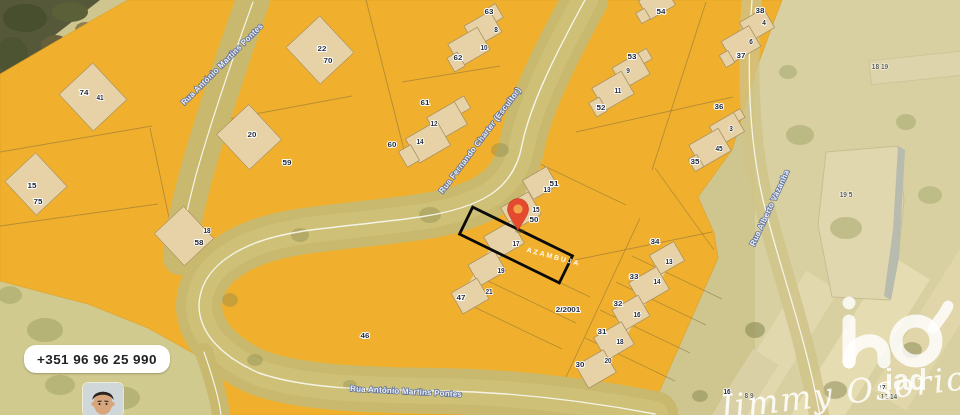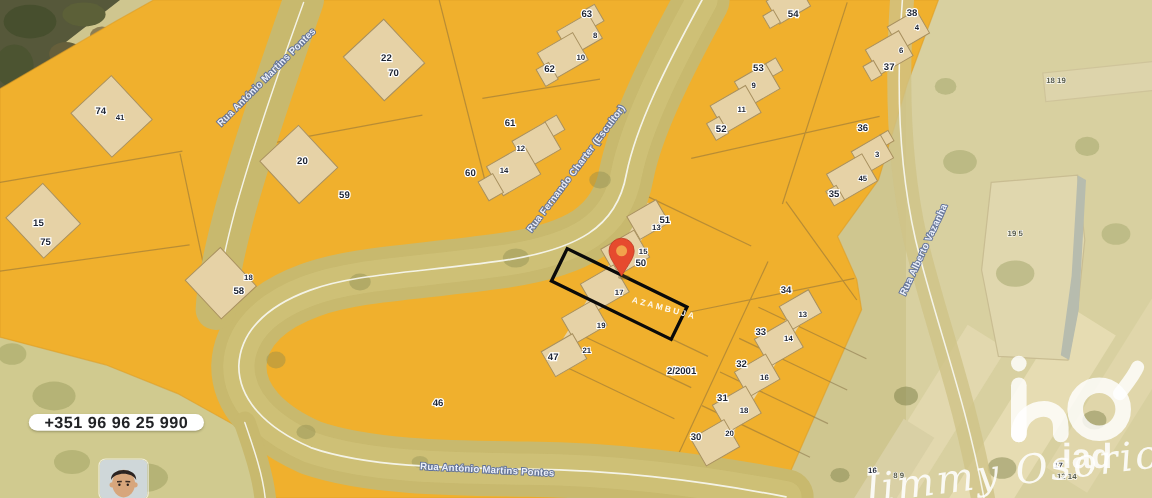--- a/index.html
+++ b/index.html
@@ -24,21 +24,21 @@
           text-anchor:middle;letter-spacing:.2px;opacity:.95}
   .azambuja{font:700 7px "Liberation Sans",sans-serif;letter-spacing:2px;
             fill:rgba(255,255,255,.92);text-anchor:middle}
   .hlrect{stroke:var(--c-highlight,#0a0a0a);fill:none;stroke-width:2.8}
   .pinbody{fill:var(--c-pin,#e64a2e);stroke:#b93722;stroke-width:.6}
   .pincenter{fill:var(--c-pin_center,#f2a24b)}
   .sig{font-family:"DejaVu Serif",serif;font-style:italic;font-size:33px;
        fill:#ffffff;opacity:.88;text-anchor:middle;letter-spacing:2px}
   .brandtxt{font:800 29px "Liberation Sans",sans-serif;fill:#ffffff;opacity:.85;text-anchor:middle}
   .brandstroke{stroke:#ffffff;stroke-opacity:.82;fill:none;stroke-linecap:round}
-  .phone-pill{position:absolute;left:24px;top:345px;height:14px;padding:0 13px;
+  .phone-pill{position:absolute;left:24px;top:345px;height:28px;padding:0 13px;
       background:#ffffff;border-radius:12px;display:flex;align-items:center;
       font-size:13.5px;font-weight:700;color:#222326;letter-spacing:.4px;
       box-shadow:0 1px 2px rgba(40,40,20,.3)}
   .agent{position:absolute;left:83px;top:383px;border-radius:5px;overflow:hidden;
       box-shadow:0 0 0 1px rgba(255,255,255,.65)}
 </style>
 </head>
 <body>
 
 <div id="stage">

